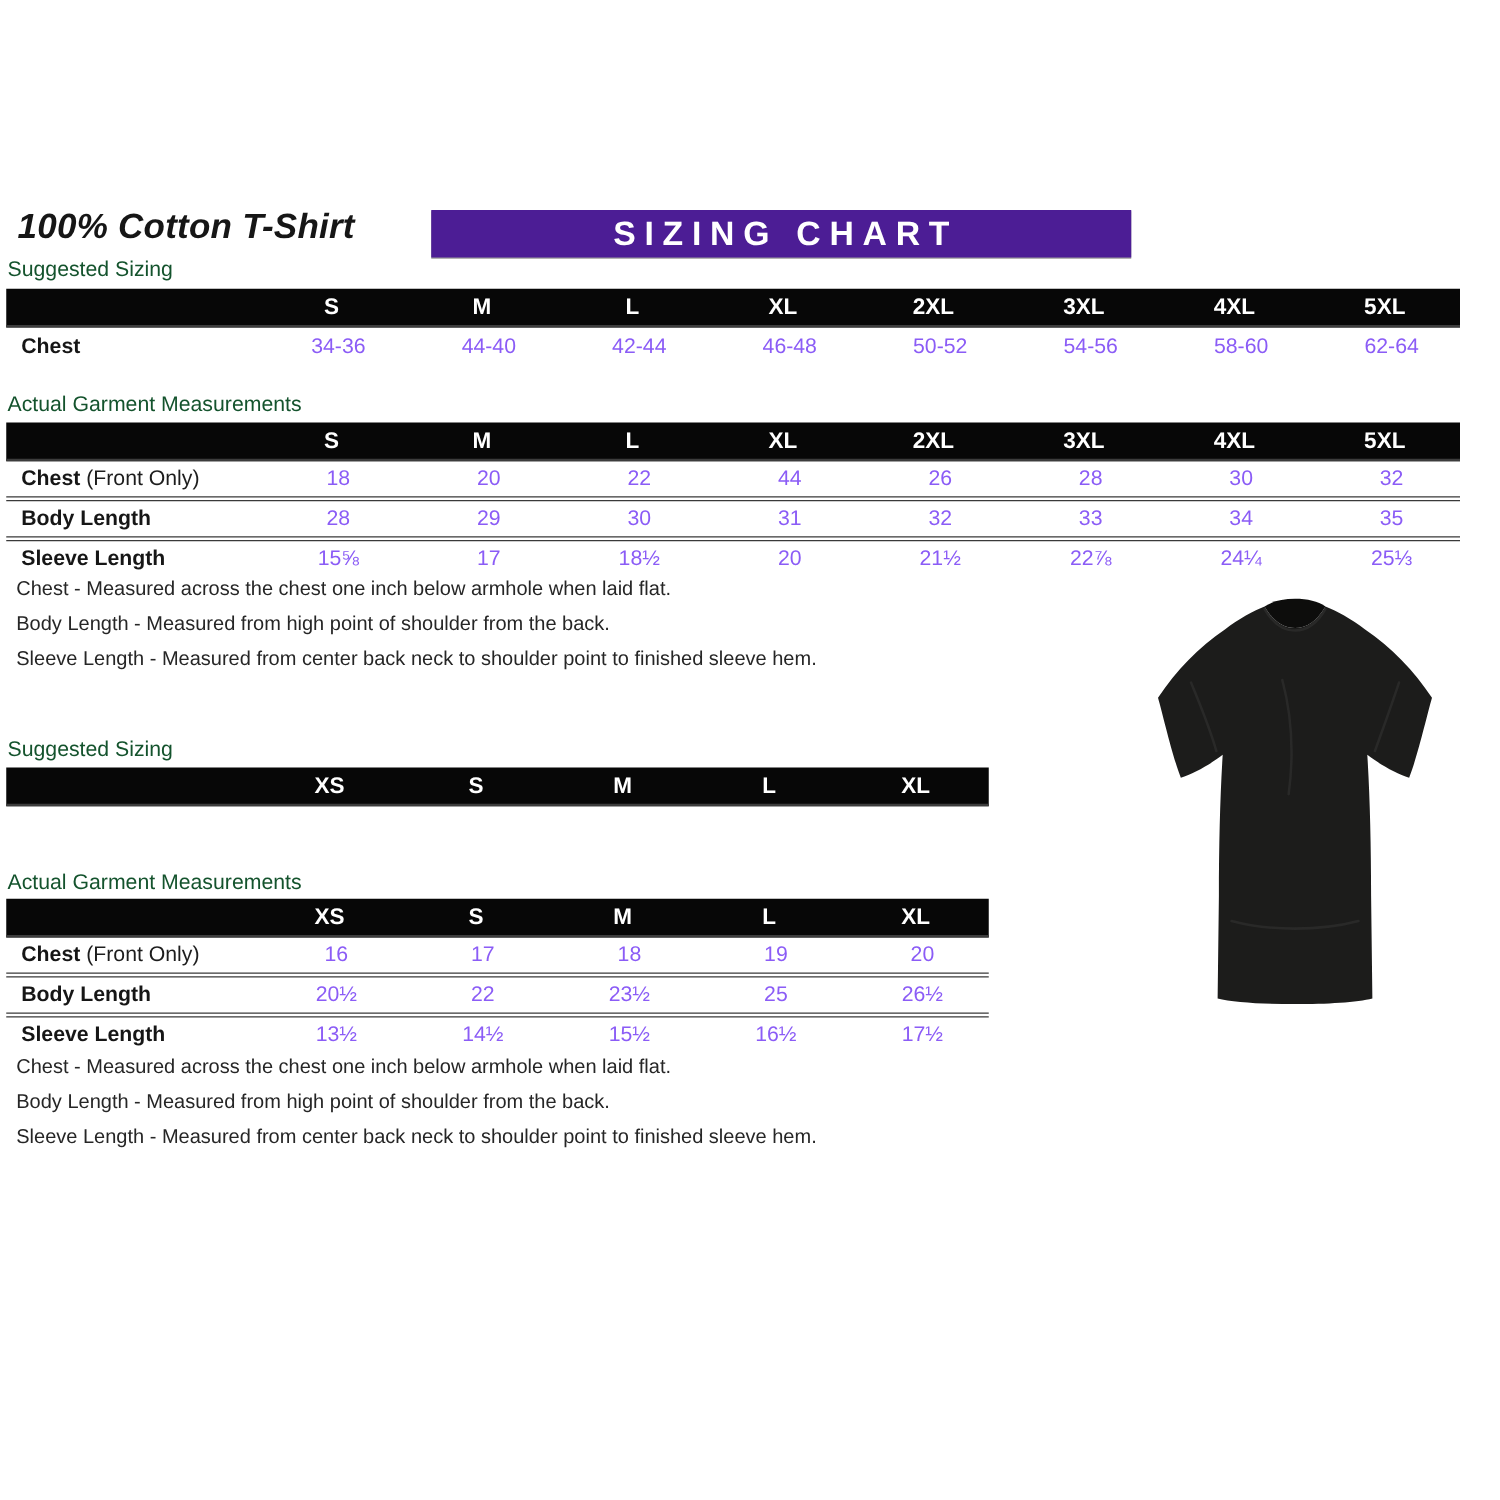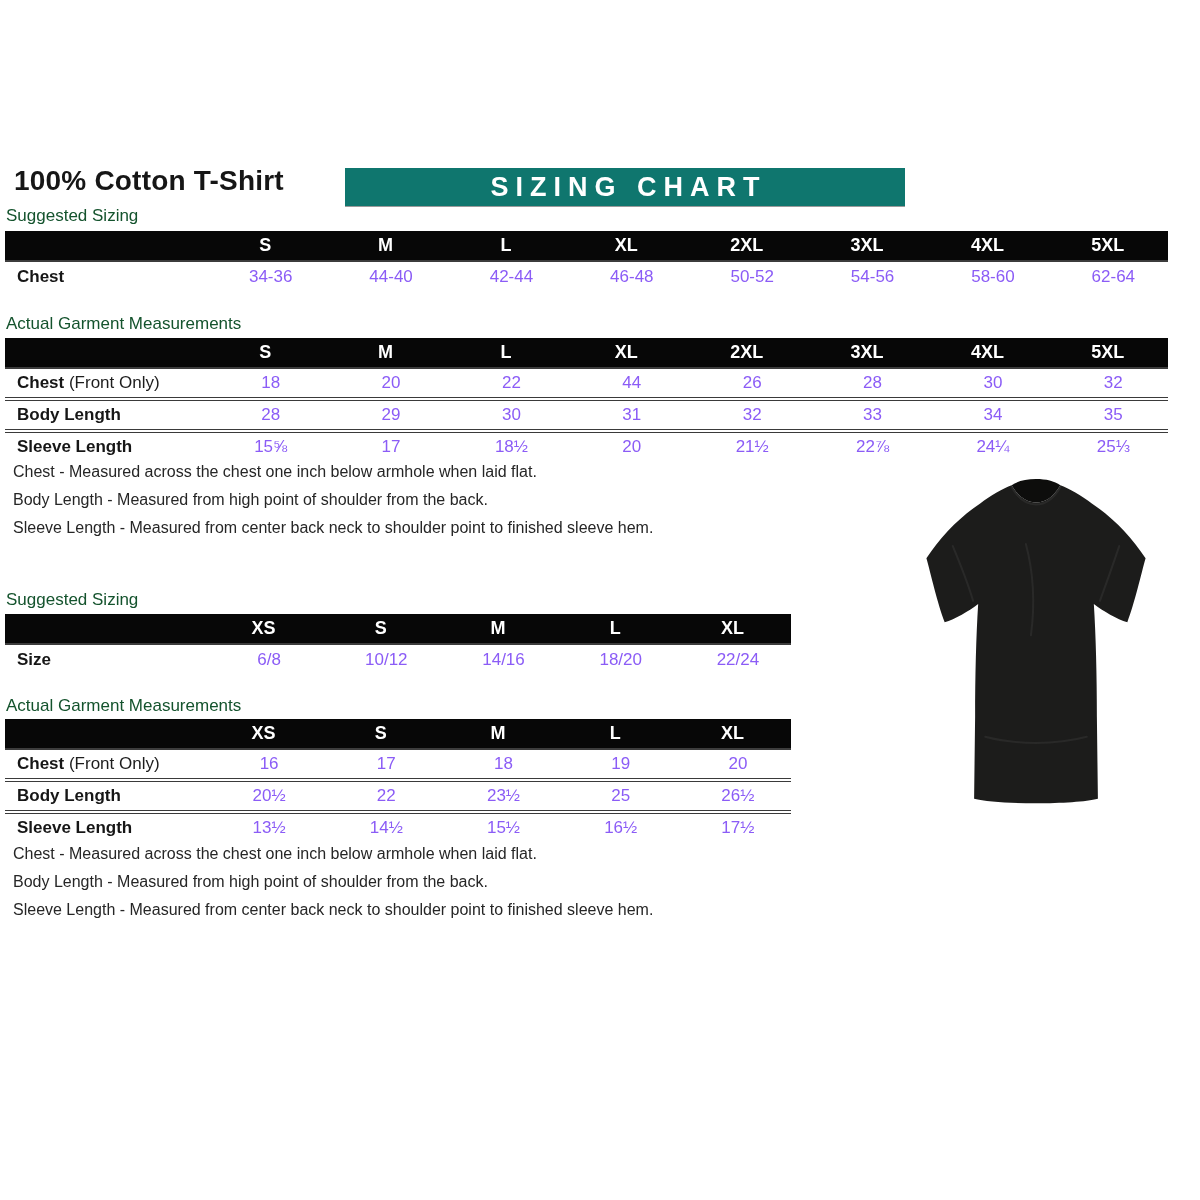--- a/index.html
+++ b/index.html
@@ -1,23 +1,23 @@
 <!DOCTYPE html>
 <html><head>
 <meta charset="utf-8">
 <style>
   html,body{margin:0;padding:0;background:#fff;}
   #canvas{
     position:relative;width:1200px;height:1200px;background:#ffffff;
     font-family:"Liberation Sans",sans-serif;color:#1d1d1d;overflow:hidden;
   }
   .abs{position:absolute;}
-  .big-title{font-size:28px;font-weight:700;color:#161616;letter-spacing:.2px;}
+  .big-title{font-size:28px;font-weight:700;color:#161616;letter-spacing:.2px;font-style:italic;}
   .banner{
-    background:#0f766e;color:#fff;display:flex;align-items:center;justify-content:center;
+    background:#4c1d95;color:#fff;display:flex;align-items:center;justify-content:center;
     font-weight:700;font-size:27px;letter-spacing:7px;padding-left:7px;box-sizing:border-box;
     box-shadow:0 1px 0 #9a9a9a;
   }
   .section-label{font-size:17px;color:#14532d;}
   .notes{font-size:16px;color:#262626;line-height:28px;}
   .notes div{white-space:nowrap;}
 
   
   .sz-table{font-size:17px;}
   .sz-table .t-head{
@@ -129,28 +129,20 @@
   <div class="abs section-label" style="left:6px;top:590px;">Suggested Sizing</div>
 
   <div class="abs sz-table" style="left:5px;top:614px;width:786px;">
       <div class="t-head">
         <div class="t-label"></div>
         <div class="t-hcell">XS</div>
         <div class="t-hcell">S</div>
         <div class="t-hcell">M</div>
         <div class="t-hcell">L</div>
         <div class="t-hcell">XL</div>
-      </div>
-      <div class="t-row">
-        <div class="t-label"><b>Size</b></div>
-        <div class="t-cell">6/8</div>
-        <div class="t-cell">10/12</div>
-        <div class="t-cell">14/16</div>
-        <div class="t-cell">18/20</div>
-        <div class="t-cell">22/24</div>
       </div>
     </div>
 
   <div class="abs section-label" style="left:6px;top:696px;">Actual Garment Measurements</div>
 
   <div class="abs sz-table compact" style="left:5px;top:719px;width:786px;">
       <div class="t-head">
         <div class="t-label"></div>
         <div class="t-hcell">XS</div>
         <div class="t-hcell">S</div>

